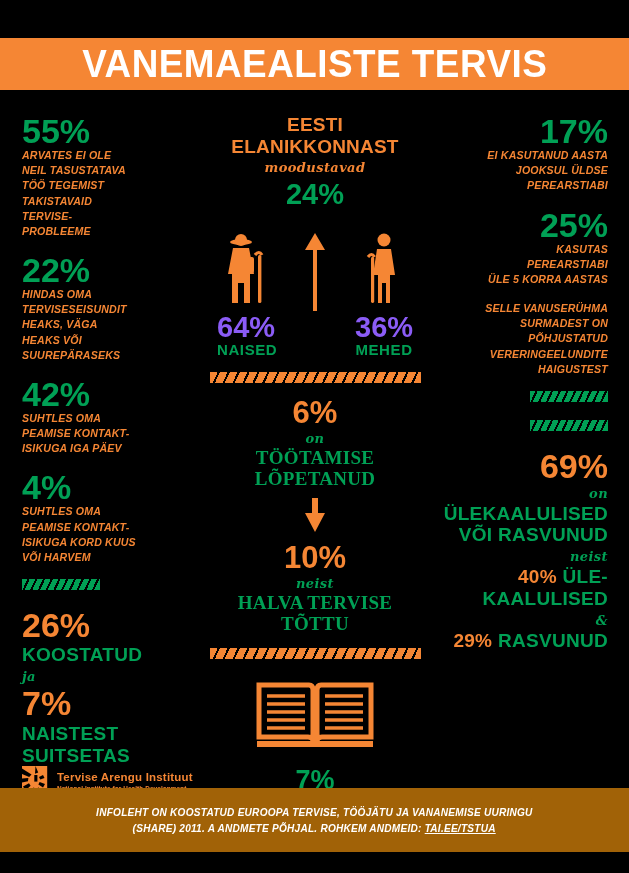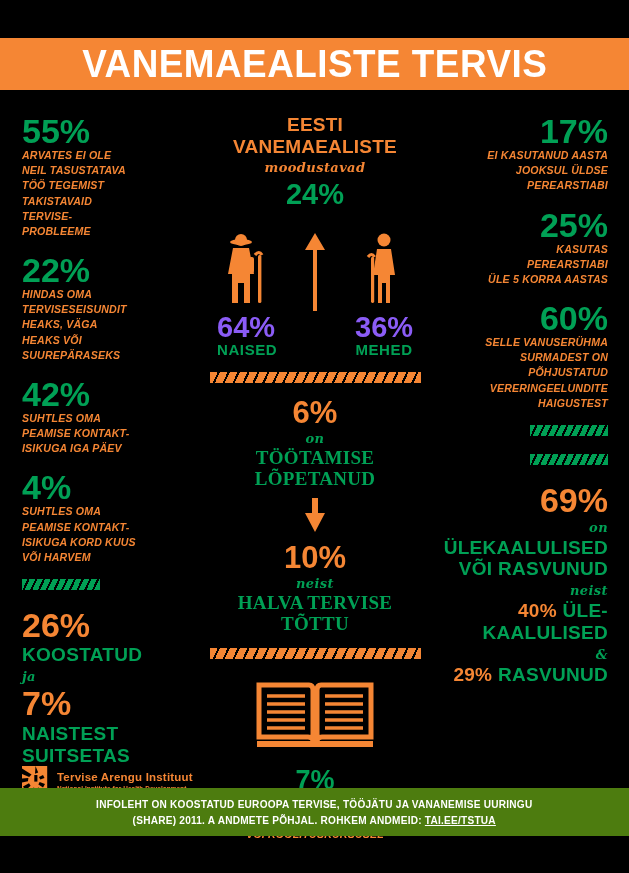--- a/index.html
+++ b/index.html
@@ -97,23 +97,23 @@
   .mid-81{ color:#F58634; font-weight:bold; font-size:31px; line-height:1; }
   .mid-10{ color:#F58634; font-weight:bold; font-size:31px; line-height:1; }
   .mid-cap{ color:#00A055; font-weight:bold; font-size:19px; line-height:1.1; letter-spacing:0.3px;font-family:Liberation Serif, serif; }
   .dn-arrow{ margin:8px auto 6px auto; width:22px; }
 
   .book-wrap{ margin:16px auto 8px auto; width:128px; }
   .mid-7{ color:#00A055; font-weight:bold; font-size:27px; line-height:1; }
 
   
   .footer{
-    position:absolute; left:0; top:788px; width:629px; height:48px;
-    background:#4d7c0f; display:flex; flex-direction:column;
-    align-items:center; justify-content:center;
+    position:absolute; left:0; top:788px; width:629px; height:64px;
+    background:#a16207; display:flex; flex-direction:column;
+    align-items:center; justify-content:center;font-style:italic;
   }
   .footer-line{
     color:#FFFFFF; font-weight:bold; font-size:10.5px; letter-spacing:0.25px;
     line-height:1.55; text-align:center; transform:scaleX(0.96);
   }
   .footer-link{ color:#FFFFFF; text-decoration:underline; font-weight:bold; }
 
   
   .logo{ display:flex; align-items:center; gap:7px; margin-top:0; }
   .logo-txt-1{ color:#F58634; font-weight:bold; font-size:11.5px; letter-spacing:0.2px; }
@@ -202,21 +202,21 @@
       <span>
         <div class="logo-txt-1 nowrap">Tervise Arengu Instituut</div>
         <div class="logo-txt-2 nowrap">National Institute for Health Development</div>
       </span>
     </div>
   </div>
 
   <div class="col col-mid">
 
     <div>
-      <div class="mid-title">EESTI VANEMAEALISTE</div>
+      <div class="mid-title">EESTI ELANIKKONNAST</div>
       <div class="script script-o mid-sub">moodustavad</div>
       <div class="mid-24">24%</div>
     </div>
 
     <div class="people-row">
       <div class="fig">
         <svg width="50" height="78" viewBox="0 0 50 78">
           <g fill="#F58634">
             <ellipse cx="20" cy="9" rx="11" ry="3"></ellipse>
             <circle cx="20" cy="7" r="6"></circle>
@@ -328,21 +328,20 @@
     <div class="blk">
       <div class="big num-34 pct-g">25%</div>
       <div class="cond cond-o">
         <div>KASUTAS</div>
         <div>PEREARSTIABI</div>
         <div>ÜLE 5 KORRA AASTAS</div>
       </div>
     </div>
 
     <div class="blk">
-      <div class="big num-34 pct-g">60%</div>
       <div class="cond cond-o">
         <div>SELLE VANUSERÜHMA</div>
         <div>SURMADEST ON</div>
         <div>PÕHJUSTATUD</div>
         <div>VERERINGEELUNDITE</div>
         <div>HAIGUSTEST</div>
       </div>
     </div>
 
     <div class="hatch-green"></div>

